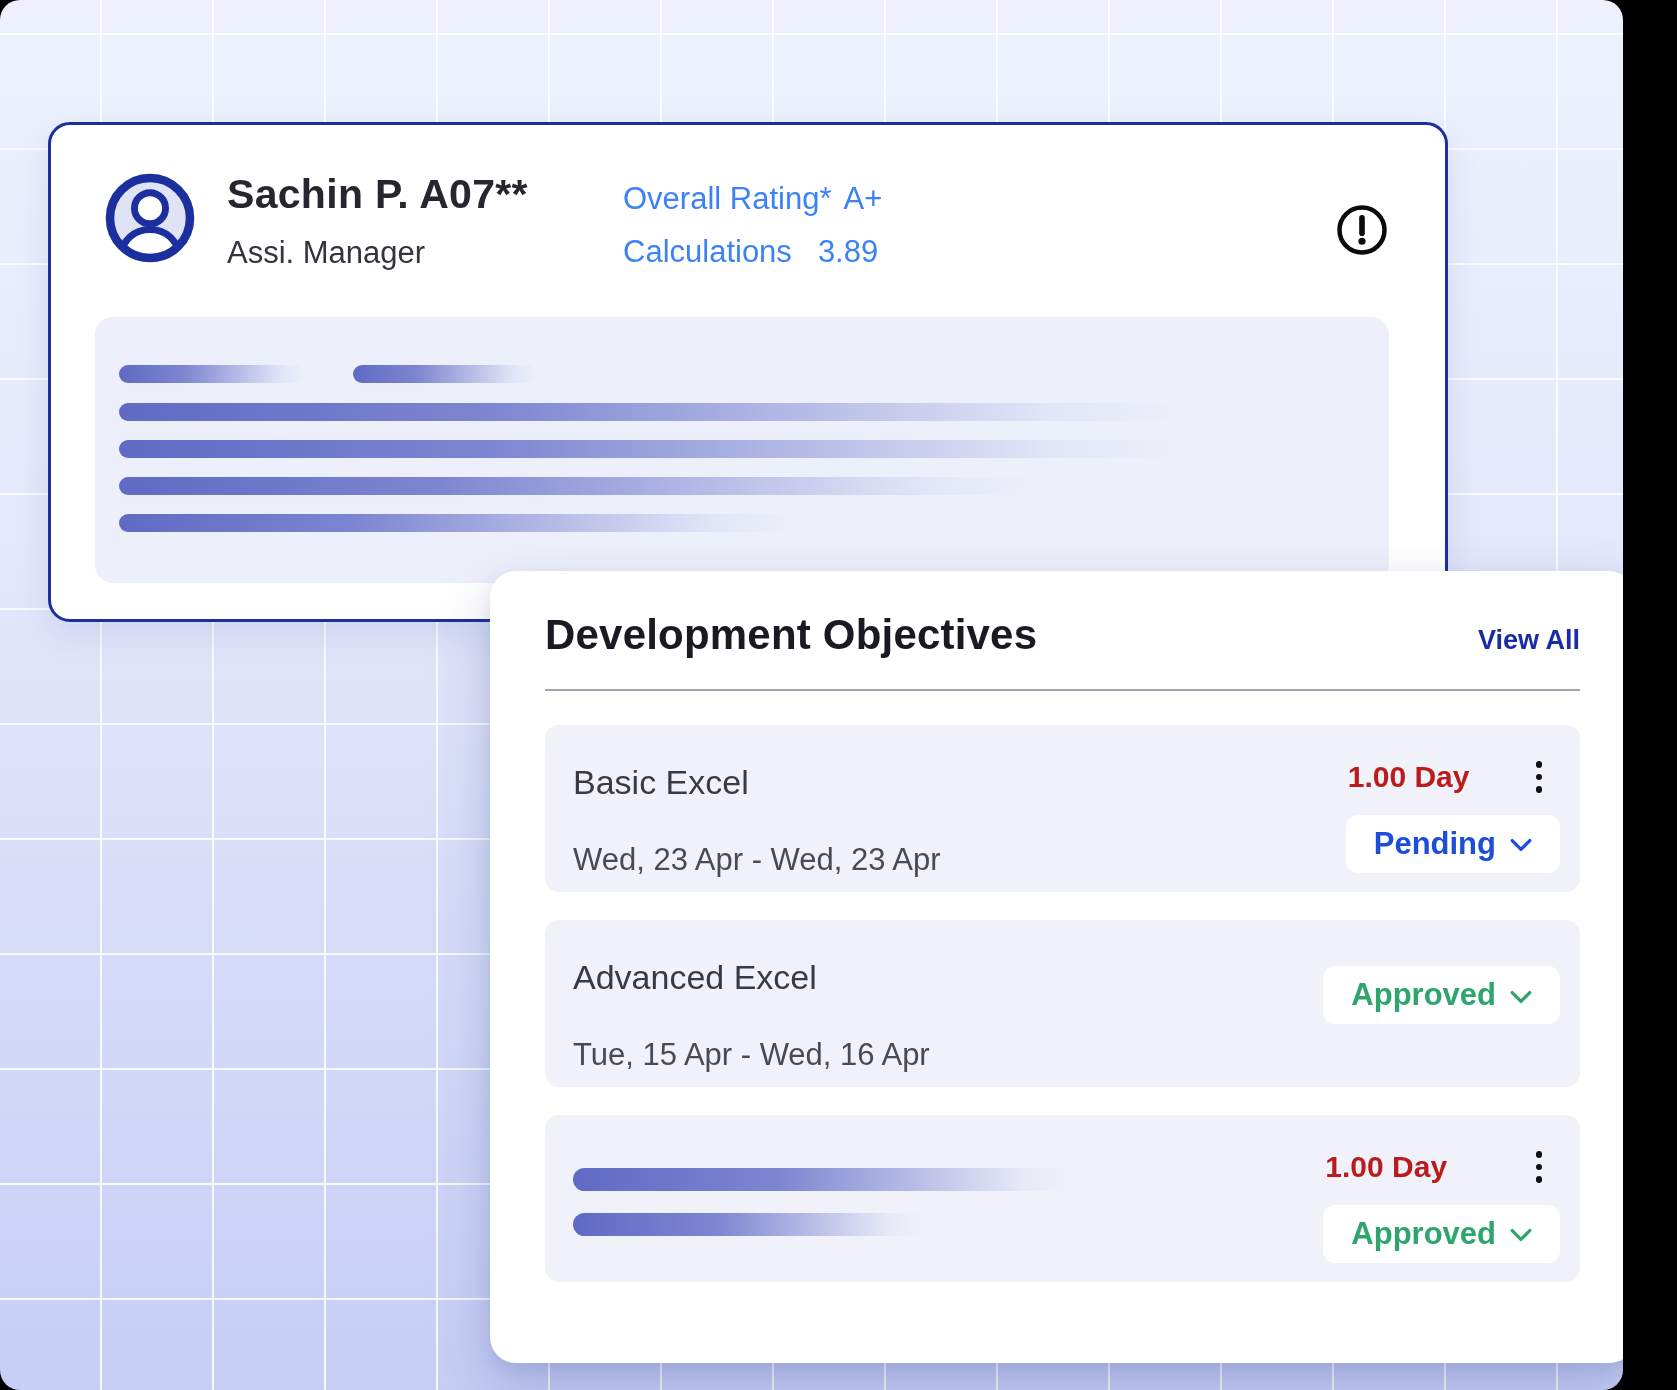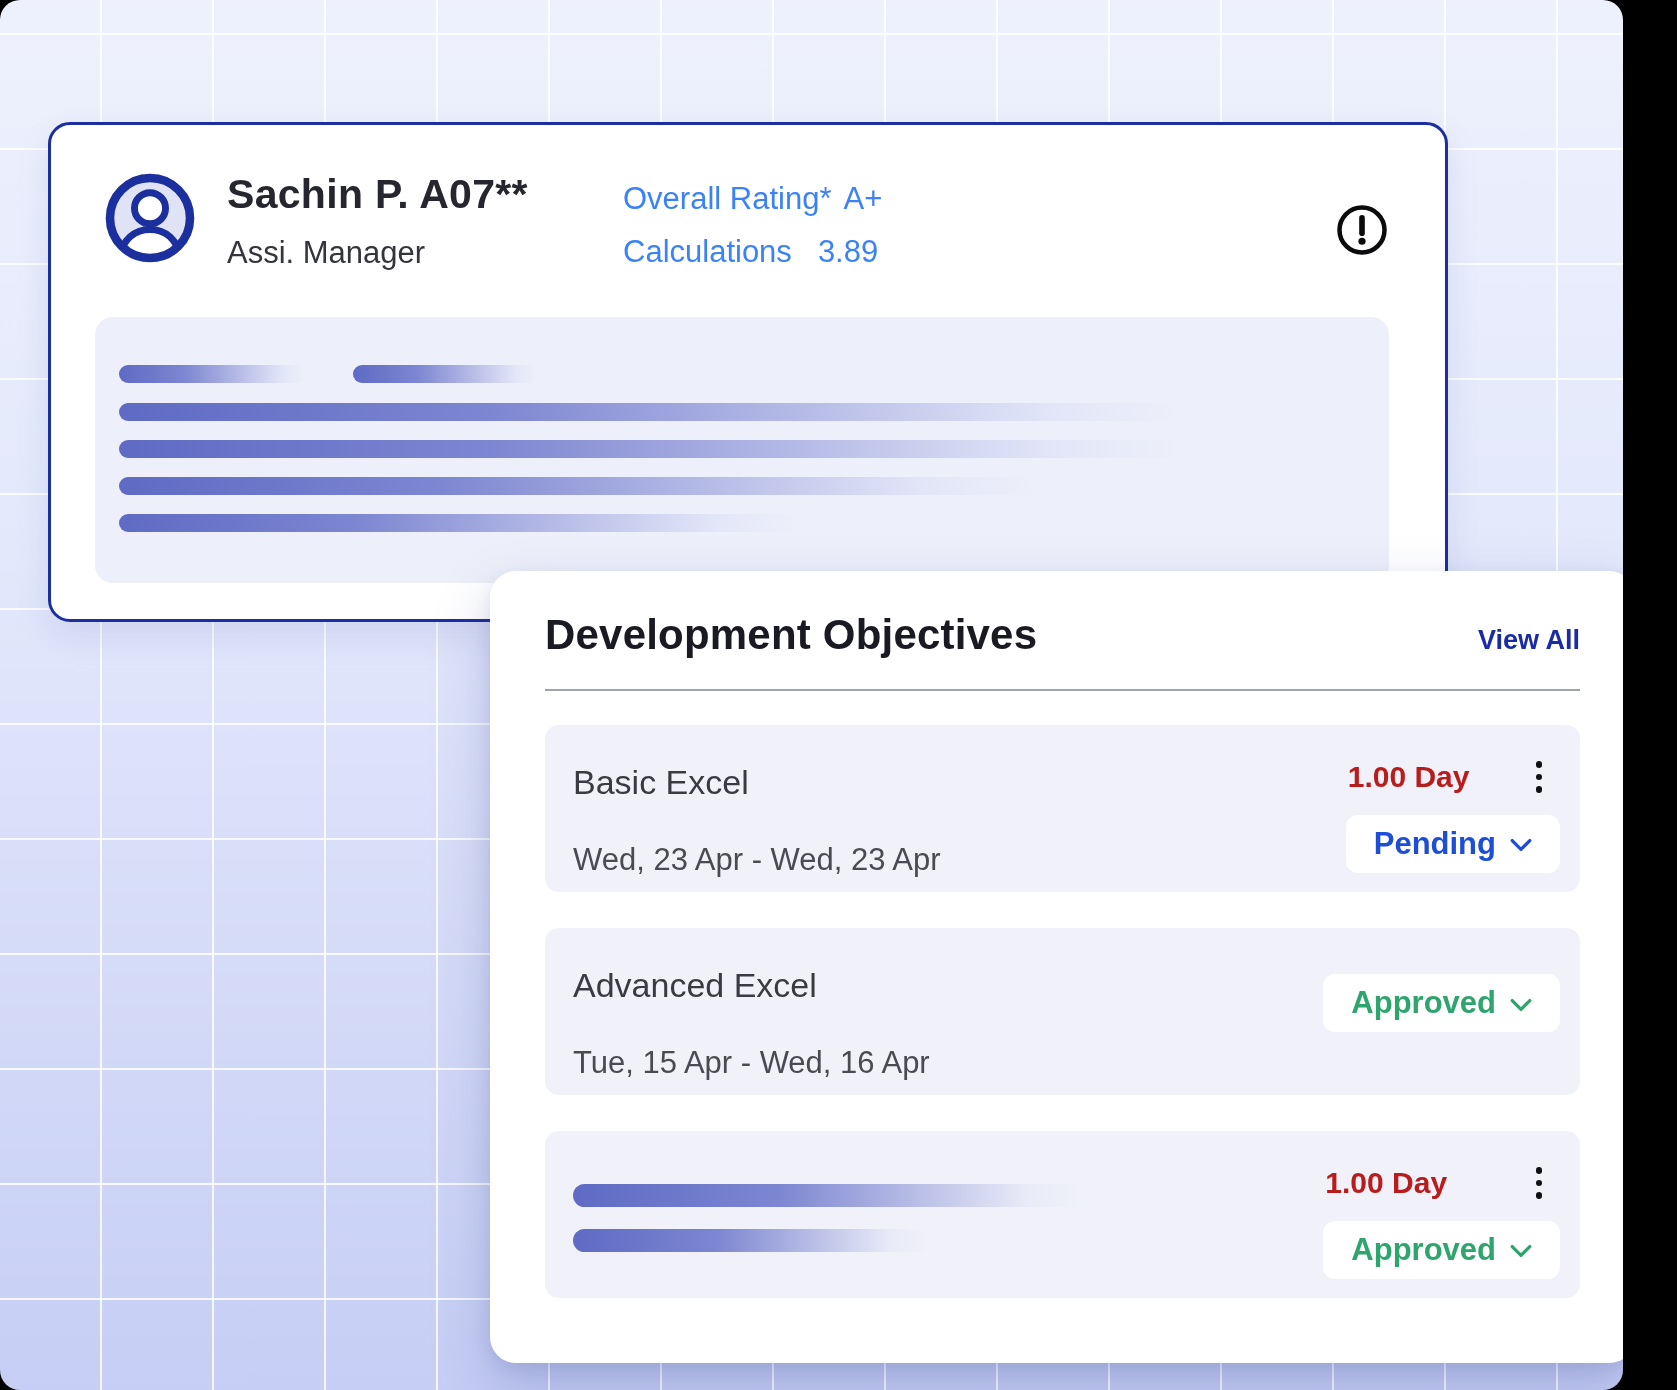--- a/index.html
+++ b/index.html
@@ -55,21 +55,21 @@
   .obj-card{
     position:absolute;left:490px;top:525px;width:1145px;height:792px;
     background:#fff;border-radius:26px;padding:0 55px;
     box-shadow:0 26px 60px rgba(43,54,133,.22),0 6px 16px rgba(43,54,133,.10);
     margin-top:46px;
   }
   .obj-header{display:flex;justify-content:space-between;align-items:baseline;padding-top:40px;}
   .obj-title{font-size:42px;font-weight:700;color:#1a1a23;letter-spacing:.2px;}
   .view-all{font-size:27px;font-weight:700;color:var(--link-blue,#1A2BA6);background:none;border:0;padding:0;cursor:pointer;}
   .obj-divider{height:0;border:0;border-top:2px solid #9ea3ac;margin:30px 0 0 0;}
-  .obj-list{margin-top:34px;display:flex;flex-direction:column;gap:36px;}
+  .obj-list{margin-top:34px;display:flex;flex-direction:column;gap:28px;}
 
   .obj-item{
     height:167px;background:#f1f2f9;border-radius:14px;
     display:flex;justify-content:space-between;
     padding:0 20px 0 28px;
   }
   .item-left{padding-top:38px;}
   .item-title{font-size:34px;color:#3a3a44;font-weight:500;}
   .item-dates{margin-top:40px;font-size:31px;color:#4a4a55;}
   .sk-bars{display:flex;flex-direction:column;gap:22px;justify-content:center;padding-top:6px;}

